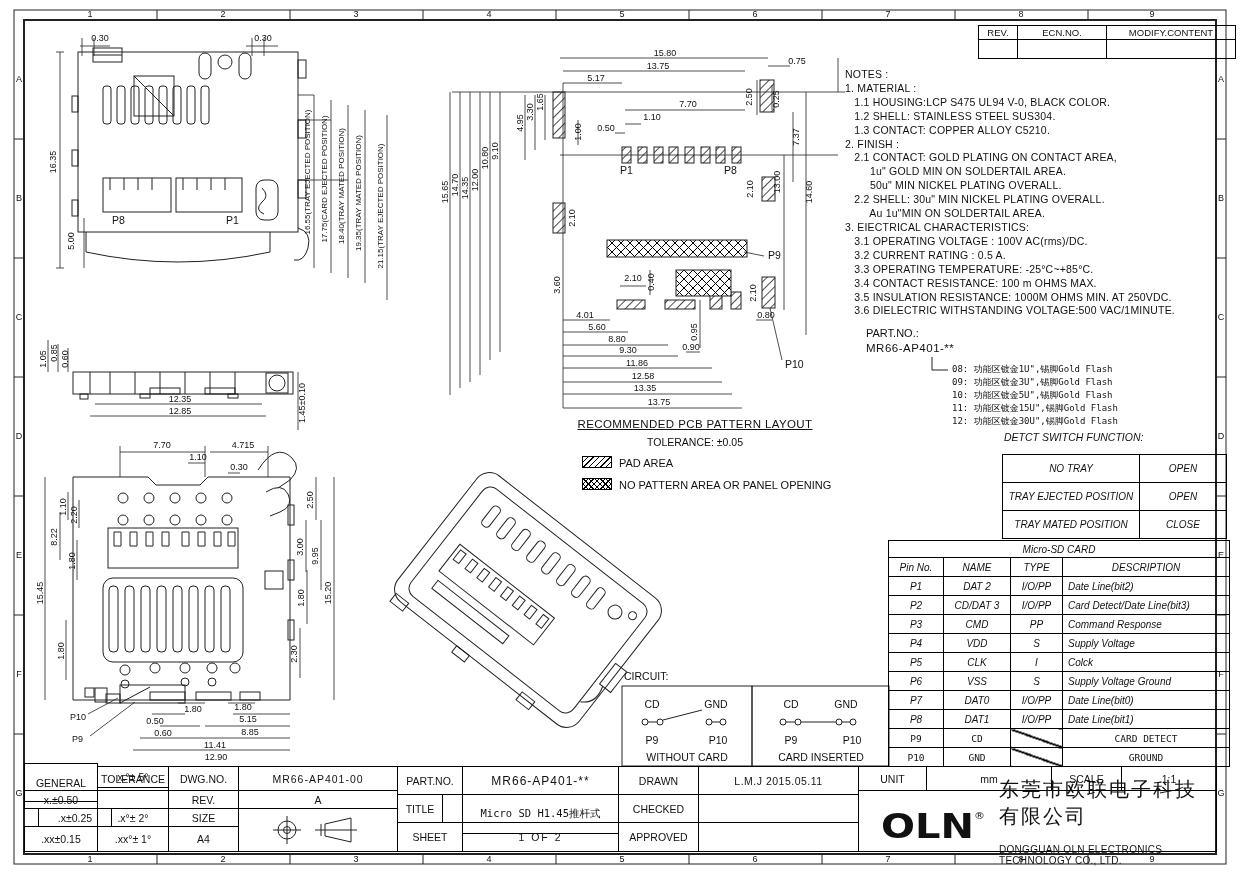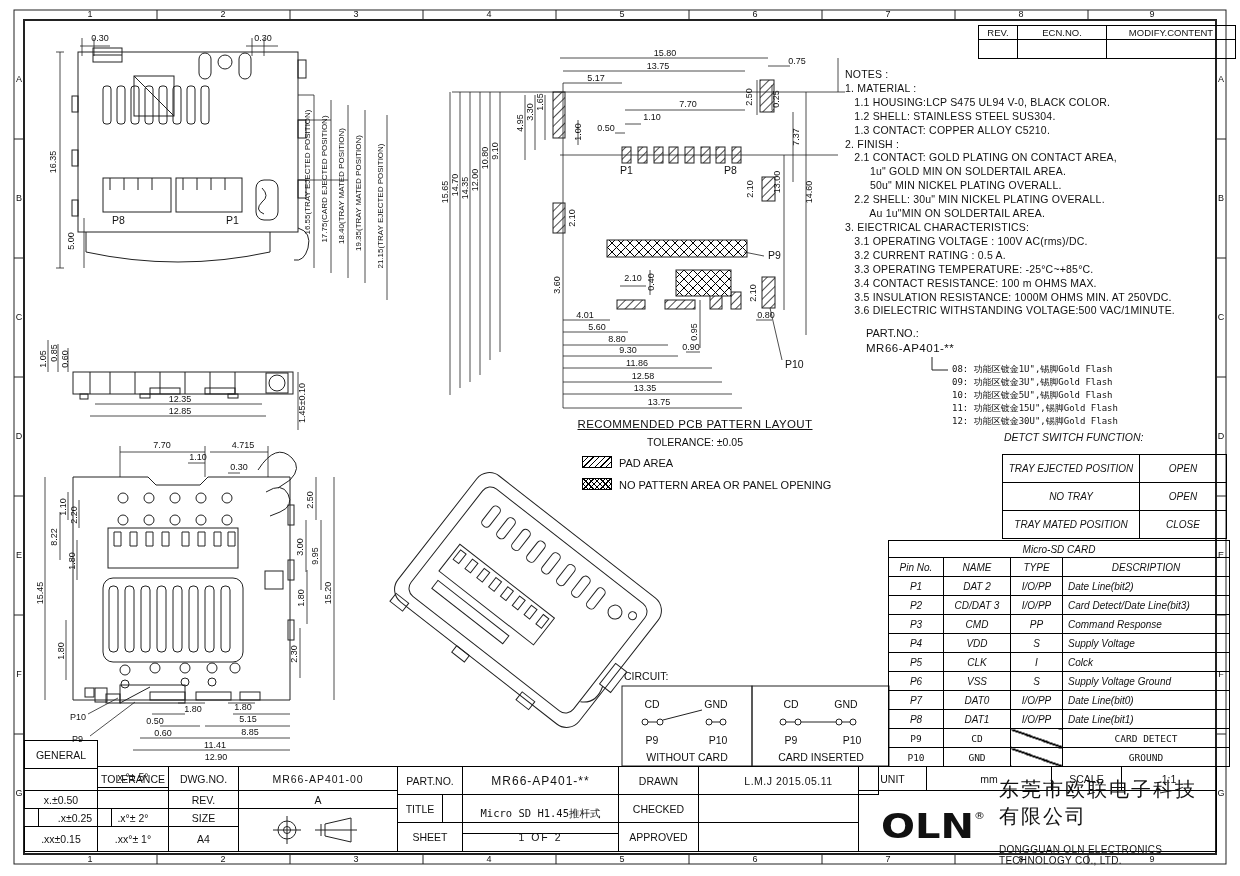--- a/index.html
+++ b/index.html
@@ -423,26 +423,26 @@
           <td class="e"></td>
           <td class="e"></td>
         </tr>
 </tbody>
     </table>
 
 <div id="detct-title" class="t">DETCT SWITCH FUNCTION:</div>
 <table id="detct">
   <tbody>
         <tr>
+          <td style="width:130px">NO TRAY</td>
+          <td style="width:80px">OPEN</td>
+        </tr>
+  <tr>
           <td>TRAY EJECTED POSITION</td>
           <td>OPEN</td>
-        </tr>
-  <tr>
-          <td style="width:130px">NO TRAY</td>
-          <td style="width:80px">OPEN</td>
         </tr>
   <tr>
           <td>TRAY MATED POSITION</td>
           <td>CLOSE</td>
         </tr>
 </tbody>
     </table>
 
 <table id="pintab">
   <tbody>
@@ -511,21 +511,21 @@
         </tr>
   <tr>
           <td class="up">P10</td>
           <td class="up">GND</td>
           <td class="slash"></td>
           <td class="up">GROUND</td>
         </tr>
 </tbody>
     </table>
 
-<div class="tb" style="left:24px;top:740px;width:74px;height:29px">GENERAL</div>
+<div class="tb" style="left:24px;top:763px;width:74px;height:39px">GENERAL</div>
 <div class="tb" style="left:97px;top:766px;width:72px;height:25px">TOLERANCE</div>
 <div class="tb" style="left:168px;top:766px;width:71px;height:25px">DWG.NO.</div>
 <div class="tb" style="left:238px;top:766px;width:160px;height:25px;letter-spacing:1px">MR66-AP401-00</div>
 <div class="tb" style="left:24px;top:790px;width:74px;height:19px">x.±0.50</div>
 <div class="tb" style="left:97px;top:766px;width:72px;height:22px">x.°± 5°</div>
 <div class="tb" style="left:168px;top:790px;width:71px;height:19px">REV.</div>
 <div class="tb" style="left:238px;top:790px;width:160px;height:19px">A</div>
 <div class="tb" style="left:38px;top:808px;width:74px;height:19px">.x±0.25</div>
 <div class="tb" style="left:97px;top:808px;width:72px;height:19px">.x°± 2°</div>
 <div class="tb" style="left:168px;top:808px;width:71px;height:19px">SIZE</div>
@@ -539,21 +539,21 @@
     </g>
   </svg>
 </div>
 <div class="tb" style="left:24px;top:826px;width:74px;height:26px">.xx±0.15</div>
 <div class="tb" style="left:97px;top:826px;width:72px;height:26px">.xx°± 1°</div>
 <div class="tb" style="left:168px;top:826px;width:71px;height:26px">A4</div>
 
 <div class="tb" style="left:397px;top:766px;width:66px;height:29px">PART.NO.</div>
 <div class="tb" style="left:462px;top:766px;width:157px;height:29px;font-size:12px;letter-spacing:1px">MR66-AP401-**</div>
 <div class="tb" style="left:618px;top:766px;width:81px;height:29px">DRAWN</div>
-<div class="tb" style="left:698px;top:766px;width:181px;height:29px;letter-spacing:.5px">L.M.J 2015.05.11</div>
+<div class="tb" style="left:698px;top:766px;width:161px;height:29px;letter-spacing:.5px">L.M.J 2015.05.11</div>
 <div class="tb" style="left:397px;top:794px;width:46px;height:29px">TITLE</div>
 <div class="tb mono" style="left:462px;top:794px;width:157px;height:40px;font-size:10.5px">Micro SD H1.45推杆式</div>
 <div class="tb" style="left:618px;top:794px;width:81px;height:29px">CHECKED</div>
 <div class="tb" style="left:698px;top:794px;width:161px;height:29px"></div>
 <div class="tb" style="left:397px;top:822px;width:66px;height:30px">SHEET</div>
 <div class="tb" style="left:462px;top:822px;width:157px;height:30px;letter-spacing:2px">1 OF 2</div>
 <div class="tb" style="left:618px;top:822px;width:81px;height:30px">APPROVED</div>
 <div class="tb" style="left:698px;top:822px;width:161px;height:30px"></div>
 
 <div class="tb" style="left:858px;top:766px;width:69px;height:25px">UNIT</div>

